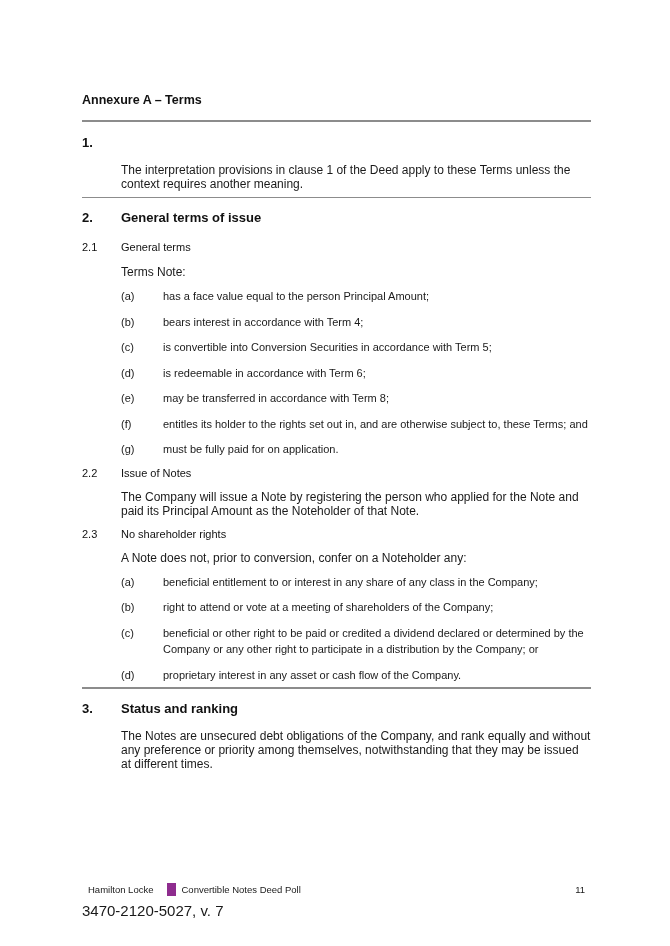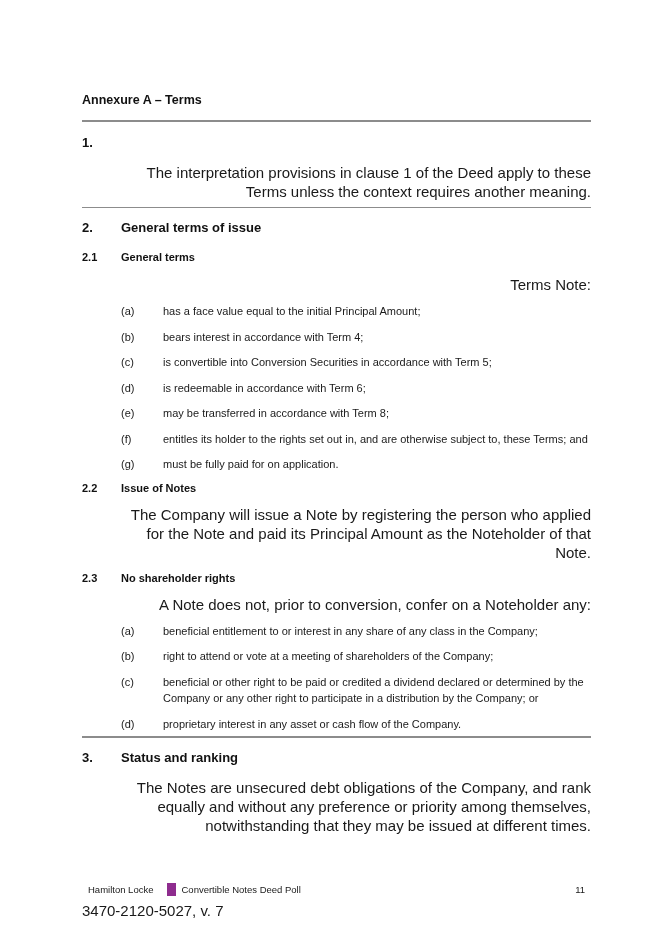--- a/index.html
+++ b/index.html
@@ -19,27 +19,27 @@
 
   .rule { height:1.5px; background:#8c8c8c; }
   .rule-1 { margin-top:12px; }
   .rule-2 { margin-top:6px; }
   .rule-3 { margin-top:4px; }
 
   .sec-row { display:flex; font-size:13px; font-weight:700; line-height:15px; color:#111; margin-top:13px; }
   .sec-row.mt-12 { margin-top:12px; }
   .sec-num { width:39px; flex-shrink:0; }
 
-  .sub-row { display:flex; font-size:11px; font-weight:700; line-height:14px; color:#111; }
+  .sub-row { display:flex; font-size:11px; font-weight:400; line-height:14px; color:#111; }
   .sub-num { width:39px; flex-shrink:0; }
   .mt-15 { margin-top:15px; }
   .mt-9  { margin-top:9px; }
   .mt-8  { margin-top:8px; }
 
-  .para { font-size:15px; line-height:19px; margin:13px 0 0 39px;text-align:right; }
+  .para { font-size:12px; line-height:14px; margin:13px 0 0 39px; }
   .para.mt-11 { margin-top:11px; }
   .para.mt-10 { margin-top:10px; }
 
   .li { display:flex; font-size:11px; line-height:16.5px; margin:9px 0 0 39px; }
   .li-label { width:42px; flex-shrink:0; }
   .li-text { flex:1; }
 
   .footer-row1 {
     position:absolute; top:871px; left:88px; right:85px;
     display:flex; align-items:flex-end;
@@ -75,21 +75,21 @@
     </div>
 
     <div class="sub-row mt-15">
       <span class="sub-num">2.1</span>
       <span class="sub-head">General terms</span>
     </div>
     <p class="para mt-11">Terms Note:</p>
 
     <div class="li">
       <span class="li-label">(a)</span>
-      <span class="li-text">has a face value equal to the initial Principal Amount;</span>
+      <span class="li-text">has a face value equal to the person Principal Amount;</span>
     </div>
     <div class="li">
       <span class="li-label">(b)</span>
       <span class="li-text">bears interest in accordance with Term 4;</span>
     </div>
     <div class="li">
       <span class="li-label">(c)</span>
       <span class="li-text">is convertible into Conversion Securities in accordance with Term 5;</span>
     </div>
     <div class="li">

